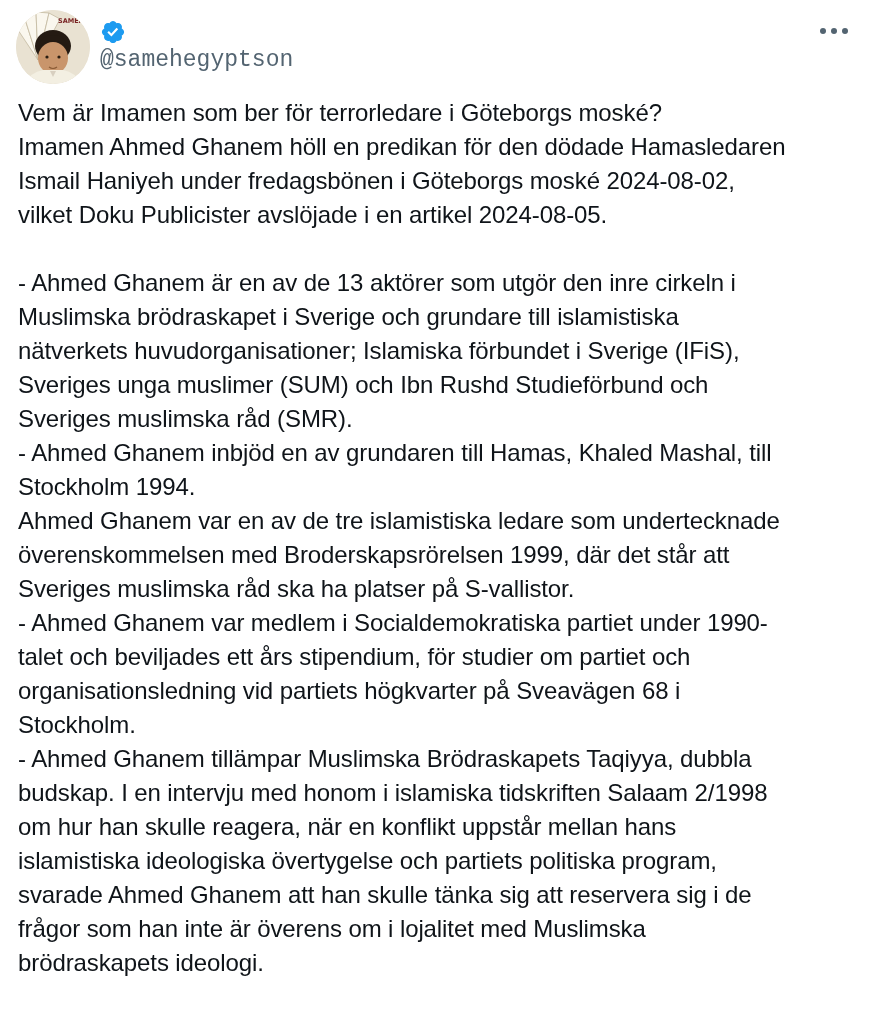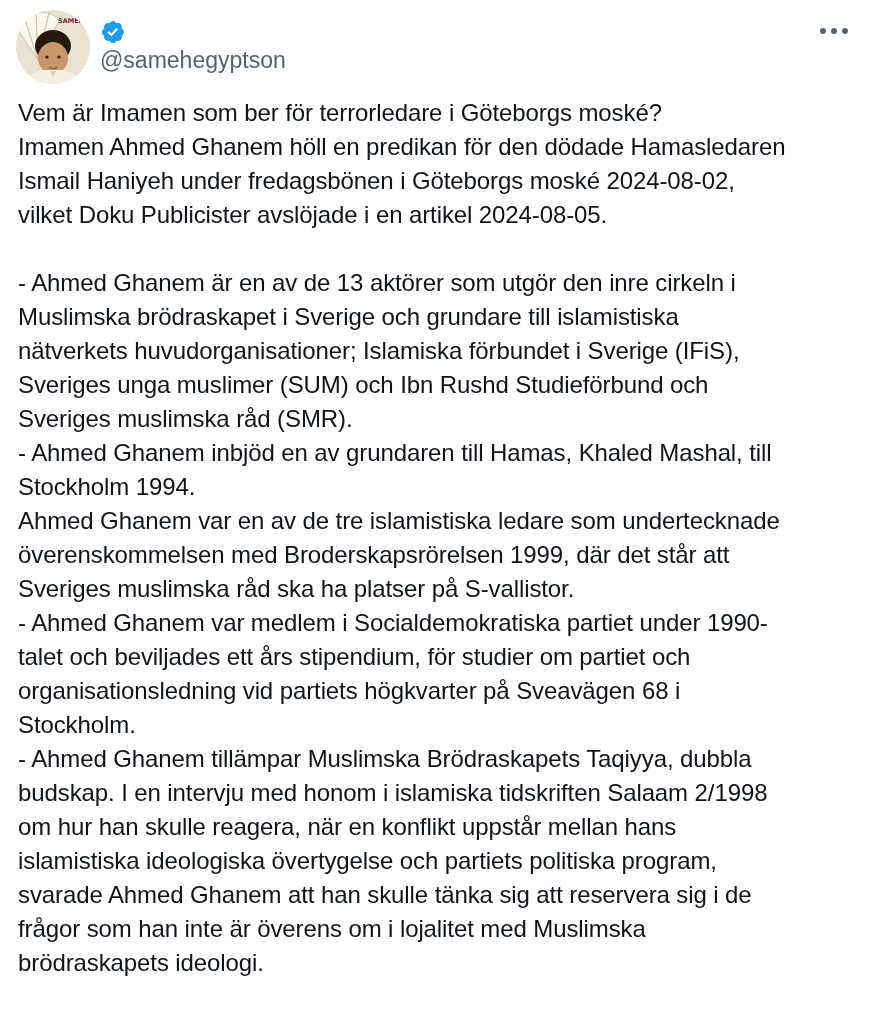--- a/index.html
+++ b/index.html
@@ -26,21 +26,21 @@
     margin-left: 10px;
   }
   .name-row { display: flex; align-items: center; gap: 5px; }
   .display-name {
     font-family: "DejaVu Sans", sans-serif;
     font-weight: bold; font-size: 23px; line-height: 28px;
     color: #0f1419; cursor: pointer; white-space: nowrap;
   }
   .verified-badge { width: 26px; height: 26px; display: inline-block; }
   .handle {
-    font-size: 23px; line-height: 30px; color: #536471; cursor: pointer;
+    font-size: 23px; line-height: 30px; color: #536471; cursor: pointer; font-family: Liberation Mono, monospace;
   }
   .more-button {
     position: absolute; right: 0px; top: 12px;
     display: flex; gap: 5px; padding: 6px; cursor: pointer; border-radius: 50%;
   }
   .more-button .dot {
     width: 6px; height: 6px; border-radius: 50%; background: #536471;
   }
 
   

